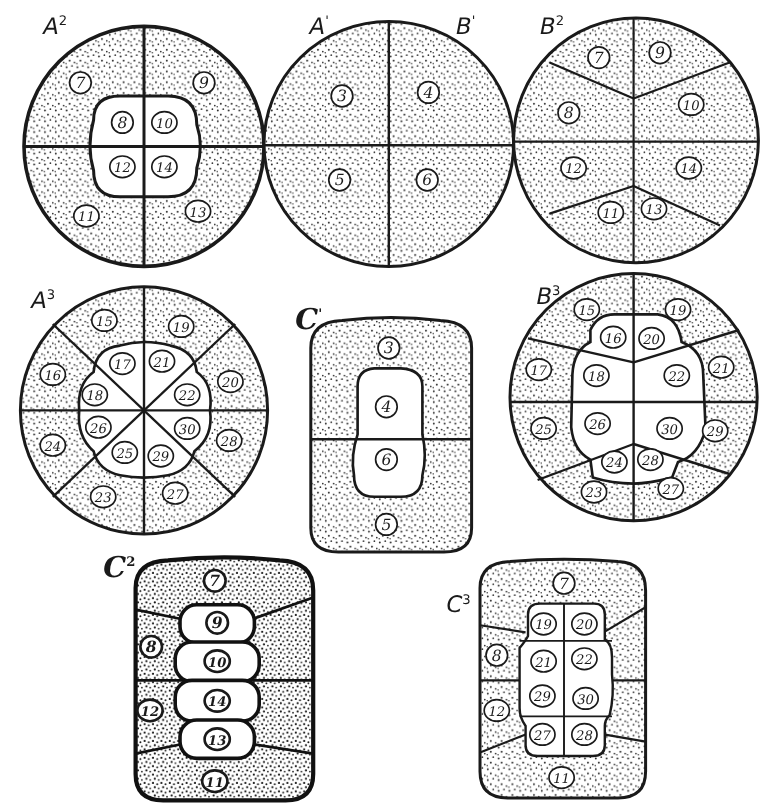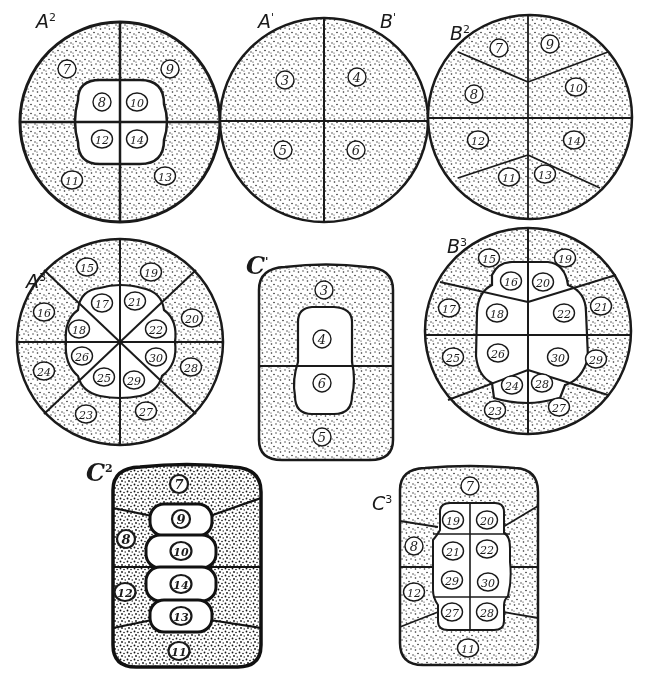--- a/index.html
+++ b/index.html
@@ -426,19 +426,19 @@
             <text x="468" y="652.5" text-anchor="middle" font-size="11" fill="#1a1a1a">11</text>
           </g>
         </g>
     </g>
   </svg>
 
   
   <div class="fig-label" style="left:36px;top:12px;"><span>A</span><sup>2</sup></div>
   <div class="fig-label" style="left:258px;top:12px;"><span>A</span><sup>'</sup></div>
   <div class="fig-label" style="left:380px;top:12px;"><span>B</span><sup>'</sup></div>
-  <div class="fig-label" style="left:450px;top:24px;"><span>B</span><sup>2</sup></div>
-  <div class="fig-label" style="left:26px;top:240px;margin-top:32px;"><span>A</span><sup>3</sup></div>
+  <div class="fig-label" style="left:450px;top:12px;"><span>B</span><sup>2</sup></div>
+  <div class="fig-label" style="left:26px;top:240px;"><span>A</span><sup>3</sup></div>
   <div class="fig-label bold" style="left:246px;top:254px;"><span>C</span><sup>'</sup></div>
   <div class="fig-label" style="left:447px;top:237px;"><span>B</span><sup>3</sup></div>
   <div class="fig-label bold" style="left:86px;top:461px;"><span>C</span><sup>2</sup></div>
   <div class="fig-label" style="left:372px;top:494px;"><span>C</span><sup>3</sup></div>
 </div>
 
 </body></html>

